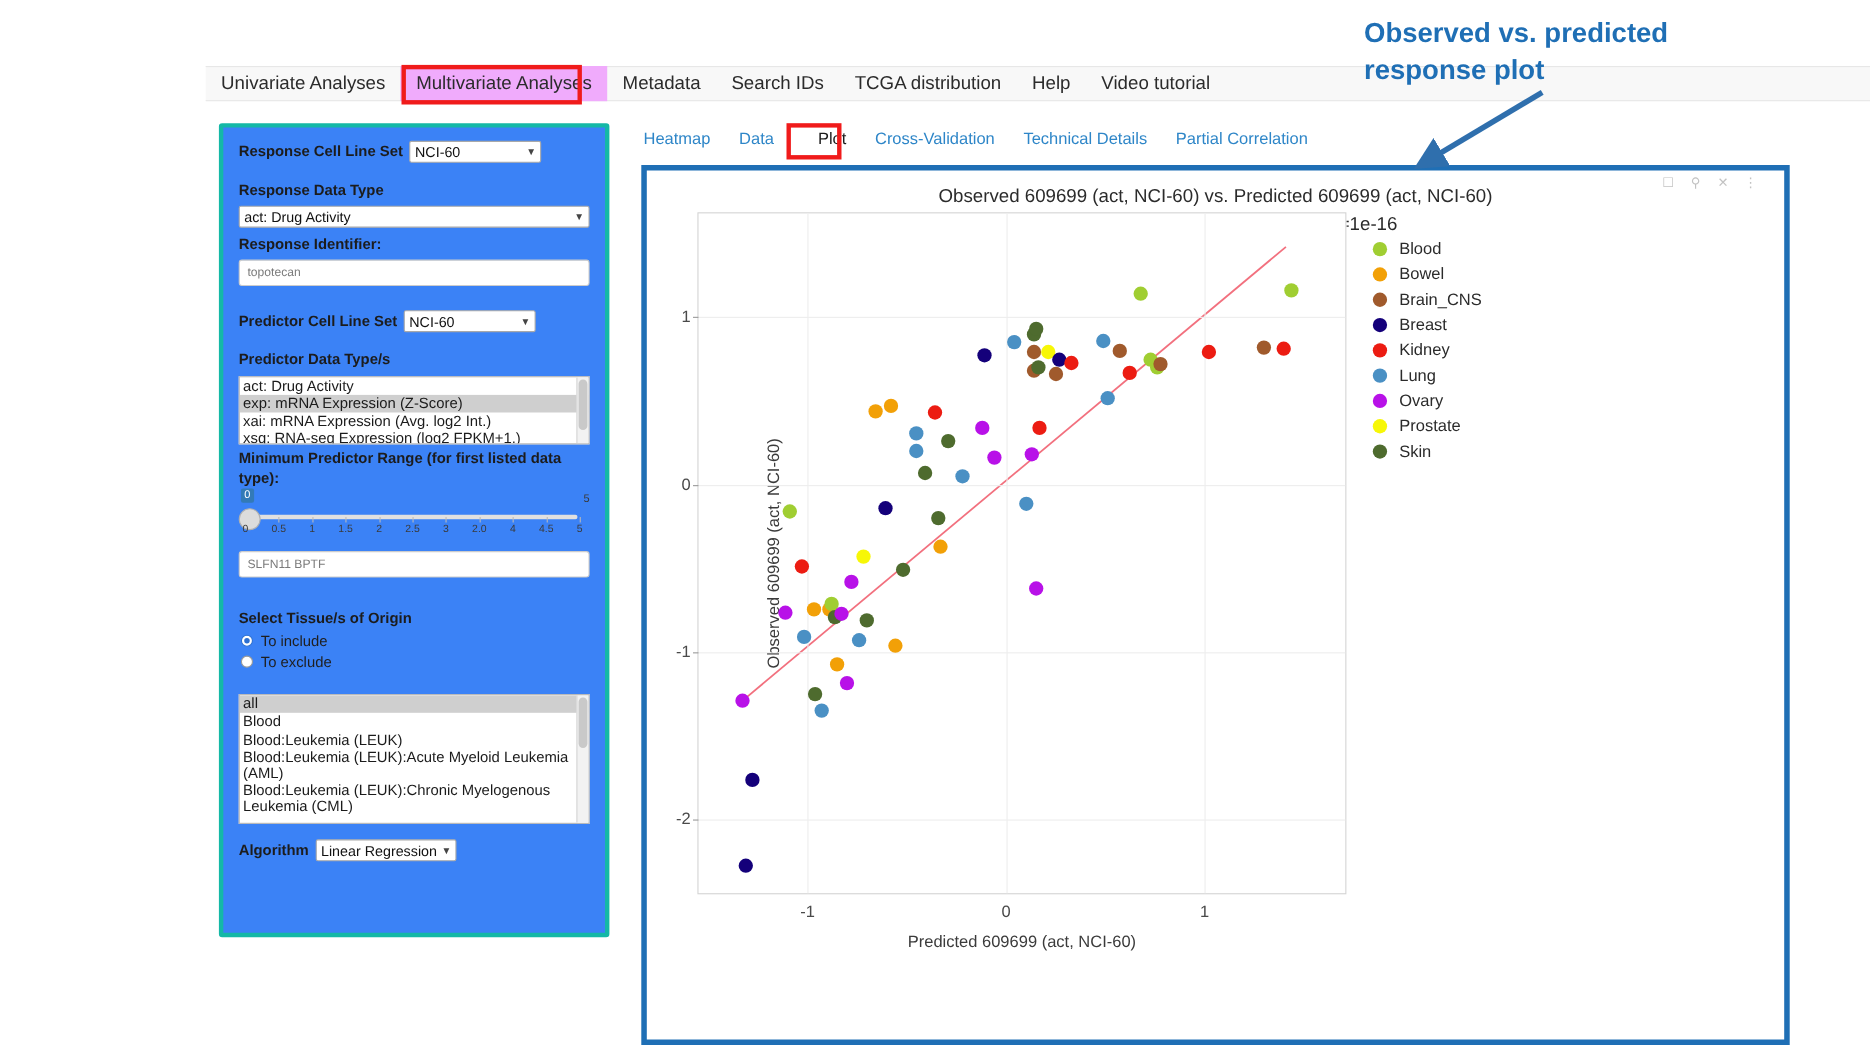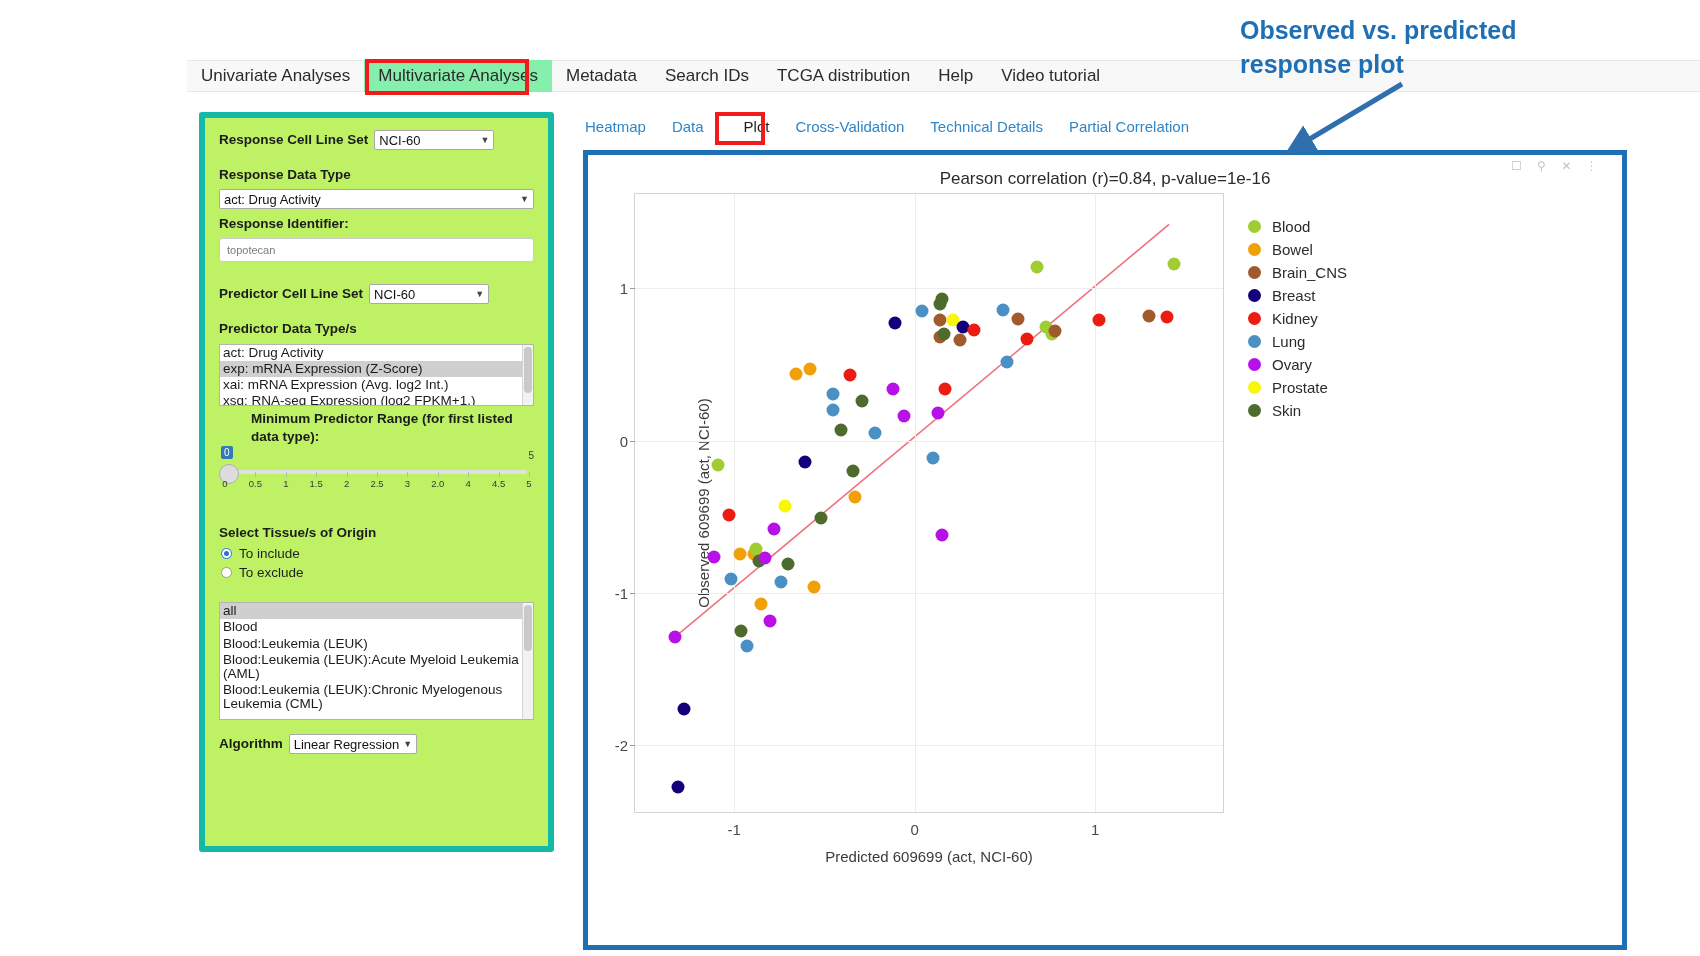--- a/index.html
+++ b/index.html
@@ -11,30 +11,30 @@
   }
   
   .navbar{
     position:absolute;left:187px;top:60px;width:1513px;height:32px;
     background:#f8f8f8;border-top:1px solid #e7e7e7;border-bottom:1px solid #e7e7e7;
     display:flex;align-items:center;box-sizing:border-box;
   }
   .navitem{
     font-size:17px;color:#2b2b2b;padding:6px 14px;white-space:nowrap;cursor:pointer;
   }
-  .navitem.active{background:#86efac;}
+  .navitem.active{background:#f0abfc;}
   .nav-highlight{
     position:absolute;left:365px;top:59px;width:164px;height:36px;
     border:4px solid #f01b1b;box-sizing:border-box;pointer-events:none;
   }
 
   
   .panel{
     position:absolute;left:199px;top:112px;width:355px;height:740px;
-    background:#bef264;border:6px solid #14b8a6;border-radius:3px;box-sizing:border-box;
+    background:#3b82f6;border:4px solid #14b8a6;border-radius:3px;box-sizing:border-box;
   }
   .panel-inner{padding:12px 14px;}
   .lbl{font-size:13.5px;font-weight:bold;color:#1c1c1c;line-height:1.35;}
   .lbl-row{display:flex;align-items:center;gap:6px;}
   .sel{
     font-size:13px;font-family:"Liberation Sans",sans-serif;
     border:1px solid #a9a9a9;background:#fff;border-radius:2px;
     height:20px;padding:1px 4px;box-sizing:border-box;color:#111;
   }
   .sel.wide{width:120px;}
@@ -179,21 +179,21 @@
     <div class="listbox" style="height:62px;" id="pdt-list">
       <div class="scrollbar">
           <div class="thumb"></div>
         </div>
     <div class="opt">act: Drug Activity</div>
         <div class="opt sel-opt">exp: mRNA Expression (Z-Score)</div>
         <div class="opt">xai: mRNA Expression (Avg. log2 Int.)</div>
         <div class="opt">xsq: RNA-seq Expression (log2 FPKM+1.)</div>
       </div>
 
-    <div class="lbl" style="margin-top:4px;margin-left:32px;">Minimum Predictor Range (for first listed data type):</div>
+    <div class="lbl" style="margin-top:4px;">Minimum Predictor Range (for first listed data type):</div>
 
     <div class="slider-wrap">
       <div class="rng-max">5</div>
       <div class="slider-track"></div>
       <div class="slider-ticks" id="slider-ticks">
           <i style="left: 6px;"></i>
           <i style="left: 36.4px;"></i>
           <i style="left: 66.8px;"></i>
           <i style="left: 97.2px;"></i>
           <i style="left: 127.6px;"></i>
@@ -214,20 +214,21 @@
           <span style="left: 127.6px;">2</span>
           <span style="left: 158px;">2.5</span>
           <span style="left: 188.4px;">3</span>
           <span style="left: 218.8px;">2.0</span>
           <span style="left: 249.2px;">4</span>
           <span style="left: 279.6px;">4.5</span>
           <span style="left: 310px;">5</span>
         </div>
     </div>
 
+    <input class="txtbox" style="margin-top: 7px;" readonly="" value="SLFN11 BPTF">
 
     <div class="lbl" style="margin-top:28px;">Select Tissue/s of Origin</div>
     <div class="radio-row">
       <span class="radio on"></span>
       <span class="radio-lbl">To include</span>
     </div>
     <div class="radio-row">
       <span class="radio"></span>
       <span class="radio-lbl">To exclude</span>
     </div>
@@ -267,20 +268,21 @@
 <div class="plotcard">
 
   <div class="plot-toolbar">
     <span class="tb">☐</span>
     <span class="tb">⚲</span>
     <span class="tb">✕</span>
     <span class="tb">⋮</span>
   </div>
 
   <div class="plot-title">
+    <div>Observed 609699 (act, NCI-60) vs. Predicted 609699 (act, NCI-60)</div>
     <div>Pearson correlation (r)=0.84, p-value=1e-16</div>
   </div>
 
   <div class="axes" id="axes">
     <svg class="fitline" id="fitsvg" viewBox="0 0 590 620">
         <line x1="39.69418960244648" y1="444.8157248157248" x2="535.8715596330275" y2="30.466830466830515" stroke="#f2707e" stroke-width="1.6"></line>
       </svg>
     <div class="ylab">Observed 609699 (act, NCI-60)</div>
     <div class="xlab">Predicted 609699 (act, NCI-60)</div>
   <div class="gl glh" style="top: 551.45px;"></div>

